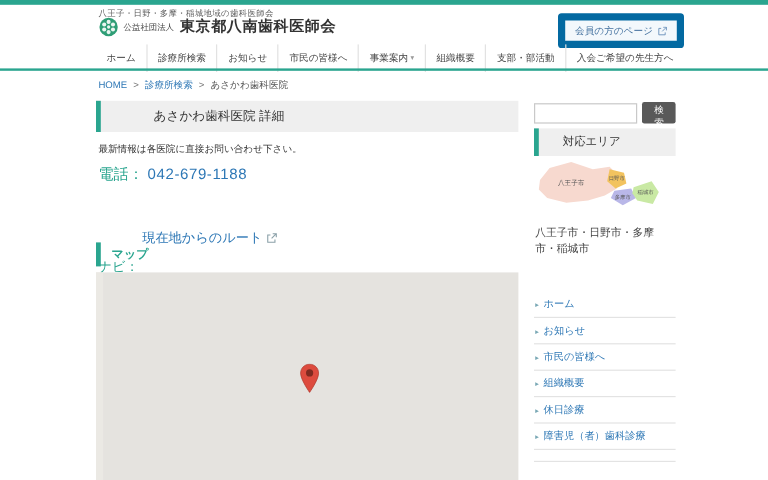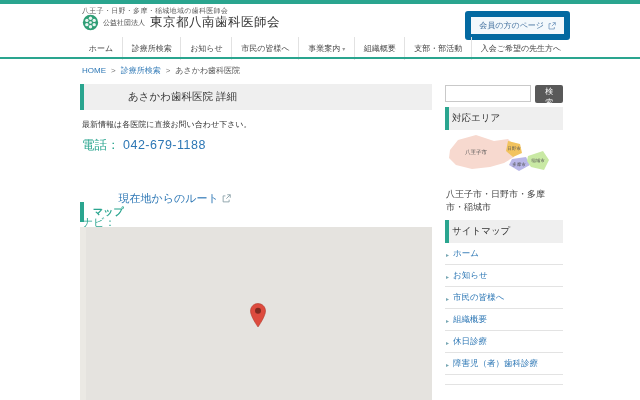--- a/index.html
+++ b/index.html
@@ -2,21 +2,21 @@
 <html><head>
 <meta charset="utf-8">
 <style>
   html,body{margin:0;padding:0;background:#fff;}
   .page{position:relative;width:640px;height:400px;background:#ffffff;overflow:hidden;
         font-family:"Liberation Sans","DejaVu Sans",sans-serif;color:#333;}
   .topbar{position:absolute;top:0;left:0;right:0;height:4px;background:#2aa58f;}
   .tagline{position:absolute;top:6px;left:82px;font-size:7px;color:#5a5a5a;letter-spacing:.3px;}
   .logo-row{position:absolute;top:14px;left:82px;display:flex;align-items:center;gap:4px;}
   .org-type{font-size:7px;color:#444;margin-right:1px;}
-  .org-name{font-size:12.5px;font-weight:normal;color:#333;letter-spacing:.5px;}
+  .org-name{font-size:12.5px;font-weight:bold;color:#333;letter-spacing:.5px;}
   .member-btn{position:absolute;top:11px;right:70px;display:flex;align-items:center;gap:4px;
         padding:3px 8px;border:6px solid #0369a1;border-radius:3px;background:#f3f8fc;
         color:#44719f;font-size:8px;cursor:pointer;}
   .nav{position:absolute;top:37px;left:80px;width:490px;display:flex;align-items:stretch;}
   .nav-item{flex:1 1 auto;text-align:center;font-size:8px;color:#444;padding:6px 4px;
         white-space:nowrap;display:flex;align-items:center;justify-content:center;gap:2px;cursor:pointer;}
   .nav-item + .nav-item{border-left:1px solid #e2e2e2;}
   .dd-icon{font-size:6px;color:#999;}
   .green-line{position:absolute;top:57px;left:0;right:0;height:2px;background:#2aa58f;}
   .breadcrumb{position:absolute;top:65px;left:82px;font-size:8px;color:#777;display:flex;gap:5px;align-items:center;}
@@ -31,26 +31,26 @@
   .phone-number{color:#2d77b5;letter-spacing:.5px;cursor:pointer;}
   .navi-row{position:absolute;top:167px;left:82px;font-size:11px;display:flex;align-items:center;gap:3px;}
   .navi-label{color:#2aa58f;margin-top:48px;}
   .navi-link{color:#2d77b5;cursor:pointer;}
   .ext-icon{color:#8aa0a8;display:inline-flex;}
   .map-heading{position:absolute;top:202px;left:80px;border-left:4px solid #2aa58f;
         padding:3px 9px;color:#2aa58f;font-size:10px;font-weight:bold;}
   .map-box{position:absolute;top:227px;left:80px;width:352px;height:173px;background:#e5e3df;}
   .map-edge{position:absolute;top:0;left:0;width:6px;height:100%;background:#eceae5;opacity:.8;}
   .map-pin{position:absolute;left:170px;top:76px;width:16px;height:25px;}
-  .sb-search{position:absolute;top:85px;left:445px;width:118px;display:flex;gap:4px;align-items:flex-start;}
+  .sb-search{position:absolute;top:85px;left:445px;width:118px;display:flex;gap:4px;align-items:flex-end;}
   .sb-input{flex:1 1 auto;height:15px;border:1px solid #c9c9c9;background:#fff;min-width:0;
         font-size:8px;padding:0 3px;outline:none;}
   .sb-button{width:34px;height:18px;background:#595959;color:#fff;border:none;border-radius:2px;
         font-size:8px;font-family:inherit;cursor:pointer;}
-  .h-side{box-sizing:border-box;width:118px;font-size:9.5px;padding:5px 3px;}
+  .h-side{box-sizing:border-box;width:118px;font-size:9.5px;padding:5px 20px;}
   .h-area{position:absolute;top:107px;left:445px;}
   .area-map{position:absolute;top:132px;left:446px;}
   .area-caption{position:absolute;top:188px;left:446px;width:116px;font-size:9px;color:#444;line-height:13px;}
   .h-sitemap{position:absolute;top:220px;left:445px;}
   .sitemap{position:absolute;top:243px;left:445px;width:118px;list-style:none;margin:0;padding:0;}
   .sm-item{display:flex;align-items:center;gap:4px;padding:5px 0 4px 1px;
         border-bottom:1px solid #e3e3e3;font-size:8.5px;color:#2d77b5;cursor:pointer;}
   .sm-bullet{font-size:6px;color:#79a8b5;}
 </style>
 </head>
@@ -173,21 +173,20 @@
       <polygon points="82,24 97,19 103,28 98,38 85,35 81,29" fill="#c9e9a4"></polygon>
       <text x="30" y="22" font-size="5.5" fill="#555" text-anchor="middle">八王子市</text>
       <text x="68" y="18" font-size="4.5" fill="#555" text-anchor="middle">日野市</text>
       <text x="73" y="34" font-size="4.5" fill="#555" text-anchor="middle">多摩市</text>
       <text x="92" y="30" font-size="4.5" fill="#555" text-anchor="middle">稲城市</text>
     </svg>
   </div>
 
   <div class="area-caption">八王子市・日野市・多摩市・稲城市</div>
 
-  <div class="section-heading h-side h-sitemap">サイトマップ</div>
 
   <ul class="sitemap">
     <li class="sm-item">
         <span class="sm-bullet">▸</span>
         <span>ホーム</span>
       </li>
     <li class="sm-item">
         <span class="sm-bullet">▸</span>
         <span>お知らせ</span>
       </li>

